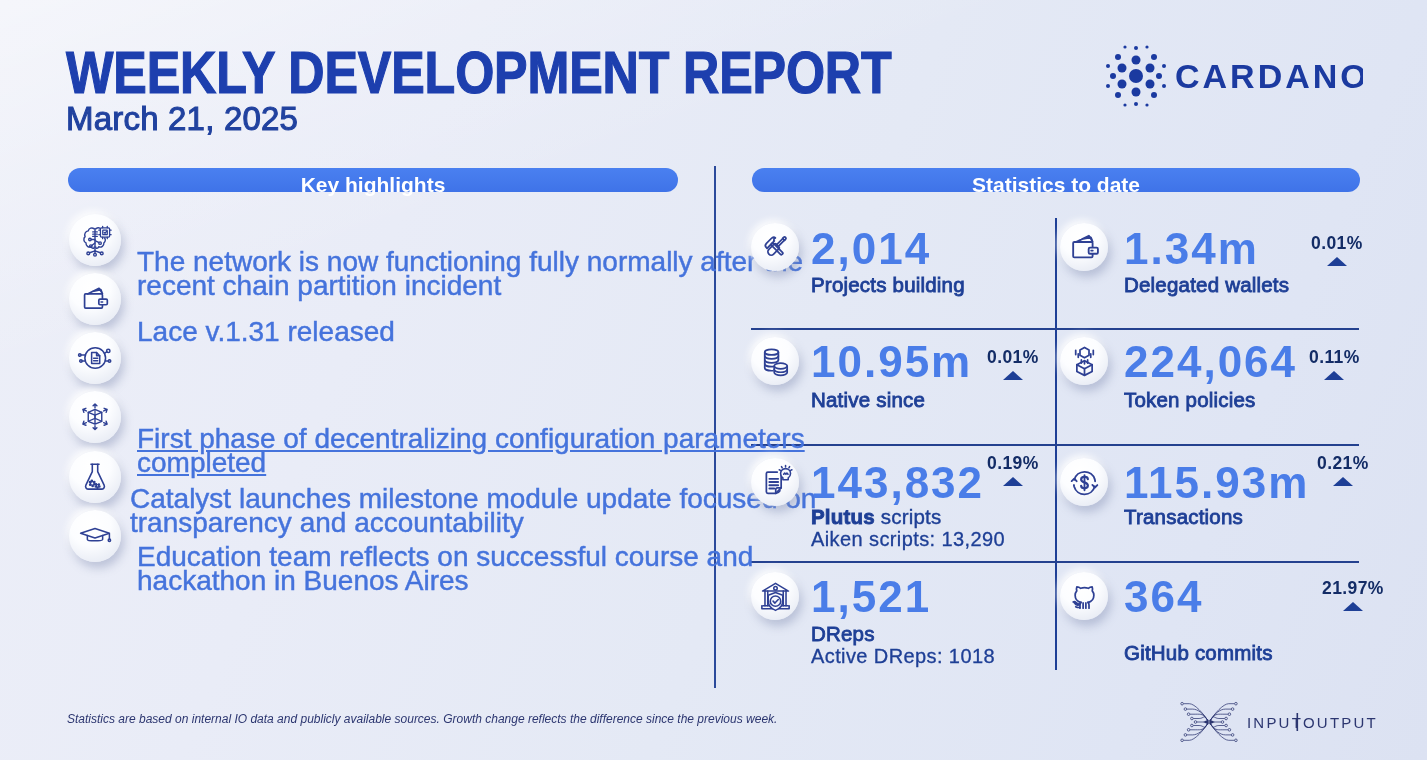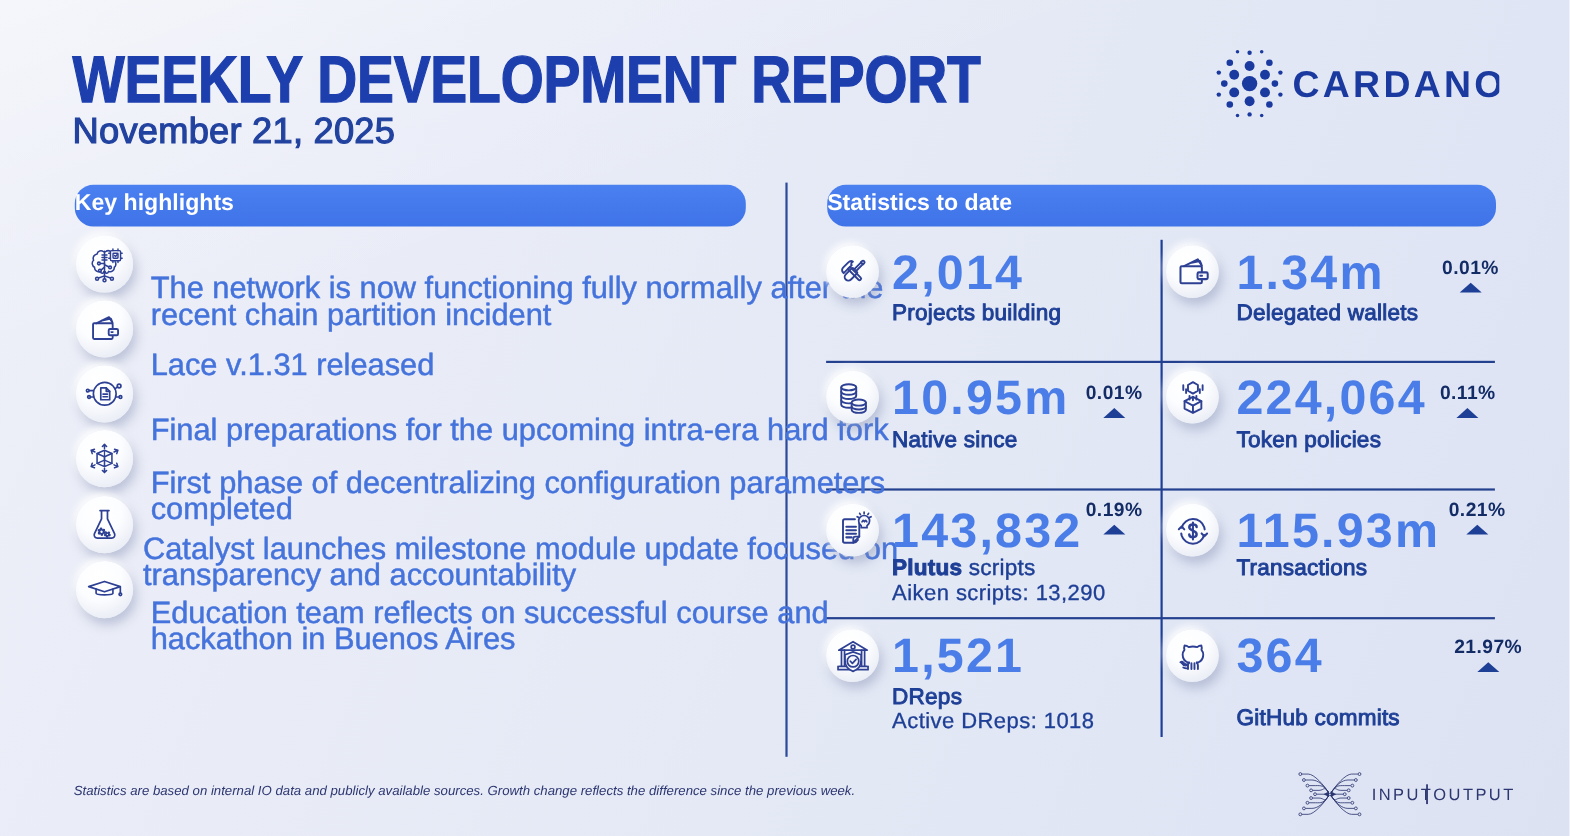--- a/index.html
+++ b/index.html
@@ -5,23 +5,23 @@
   html,body{margin:0;padding:0;}
   body{width:1427px;height:760px;overflow:hidden;font-family:"Liberation Sans",sans-serif;}
   .page{position:relative;width:1427px;height:760px;
     background:
       linear-gradient(160deg, rgba(255,255,255,.45) 0%, rgba(255,255,255,.18) 14%, rgba(255,255,255,0) 30%),
       linear-gradient(112deg,#edeff8 0%,#e9ecf7 28%,#e4e9f5 55%,#dfe5f4 82%,#dce2f2 100%);
   }
   .title{position:absolute;left:66px;top:38px;font-size:60px;font-weight:bold;
     color:#1d3fae;letter-spacing:-0.2px;white-space:nowrap;transform:scaleX(0.838);transform-origin:0 0;-webkit-text-stroke:1.2px #1d3fae;}
   .date{position:absolute;left:66px;top:100px;font-size:33px;color:#21429f;font-weight:normal;-webkit-text-stroke:1.05px #21429f;letter-spacing:0.2px;}
-  .pill{position:absolute;top:168px;height:38px;border-radius:17px;
+  .pill{position:absolute;top:168px;height:24px;border-radius:17px;
     background:linear-gradient(180deg,#4a80f0,#3f73e8);
-    color:#fff;font-size:21px;font-weight:bold;line-height:34px;}
+    color:#fff;font-size:21px;font-weight:bold;text-align:center;line-height:34px;}
   .pill.l{left:68px;width:610px;}
   .pill.r{left:752px;width:608px;}
   .vdiv{position:absolute;left:714px;top:166px;width:1.5px;height:522px;background:#2b4a9b;}
   .vline2{position:absolute;left:1055px;top:218px;width:1.5px;height:452px;background:#1e3f96;}
   .hline{position:absolute;left:751px;width:608px;height:1.5px;background:#24418f;}
 
   .badge{position:absolute;width:52px;height:52px;border-radius:50%;
     background:radial-gradient(circle at 40% 28%, #ffffff 0%, #fcfdff 42%, #edf0f7 72%, #e1e5f0 100%);
     box-shadow:3px 6px 10px rgba(124,135,175,.42), -2px -3px 7px rgba(255,255,255,.95);
     display:flex;align-items:center;justify-content:center;}
@@ -34,21 +34,21 @@
   .stat-sub{position:absolute;font-size:20px;color:#1e3f96;letter-spacing:0.4px;white-space:nowrap;-webkit-text-stroke:0.3px #1e3f96;}
   .pct{position:absolute;font-size:17.5px;font-weight:bold;color:#132c66;text-align:center;letter-spacing:0.4px;}
   .pct .tri{display:block;margin:3px auto 0;width:0;height:0;border-left:10px solid transparent;
     border-right:10px solid transparent;border-bottom:9px solid #1e3f96;}
   .footer{position:absolute;left:67px;top:712px;font-size:12px;font-style:italic;color:#2c3670;}
 </style>
 </head>
 <body>
 <div class="page">
   <div class="title">WEEKLY DEVELOPMENT REPORT</div>
-  <div class="date">November 21, 2025</div>
+  <div class="date">March 21, 2025</div>
 
   <div style="position:absolute;left:1103px;top:43px;">
     <svg width="260" height="66" viewBox="0 0 260 66">
       <g fill="#1b3aa0">
         <circle cx="33" cy="33" r="7"></circle>
         <circle cx="19" cy="25" r="4.5"></circle>
           <circle cx="47" cy="25" r="4.5"></circle>
         <circle cx="19" cy="41" r="4.5"></circle>
           <circle cx="47" cy="41" r="4.5"></circle>
         <circle cx="33" cy="17" r="4.5"></circle>
@@ -125,36 +125,35 @@
     <path d="M17.4,11.2 v2.8 h2.8"></path>
     <path d="M14.8,16.2 h3.6 M14.8,18.4 h3.6"></path>
     <path d="M7,13.4 H3.6 M7,18.6 H4.6"></path>
     <circle cx="2.5" cy="13.4" r="1.1"></circle>
         <circle cx="3.5" cy="18.6" r="1.1"></circle>
     <path d="M24.4,12 l2.2,-1.6 M25.4,18.6 h2.4"></path>
     <circle cx="27.8" cy="9.7" r="1.5"></circle>
         <circle cx="28.9" cy="18.6" r="1.1"></circle>
   </svg>
     </div>
-  <div class="hl" style="top:347px;">Final preparations for the upcoming intra-era hard fork</div>
 
   <div class="badge" style="left:69px;top:391px;">
       <svg width="36" height="36" viewBox="0 0 32 32" fill="none" stroke="#2e4094" stroke-width="1.25" stroke-linecap="round" stroke-linejoin="round">
     <path d="M10,11.8 L16,9.2 L22,11.8 L16,14.4 Z"></path>
     <path d="M10,11.8 V19.8 L16,22.4 V14.4 M22,11.8 V19.8 L16,22.4"></path>
     <path d="M10,19.8 L16,17.2 L22,19.8 M16,9.2 V17.2" stroke-width="1.05"></path>
     <path d="M16,7.8 V4.9 M14.3,6.1 L16,4.4 L17.7,6.1"></path>
     <path d="M16,23.8 V26.7 M14.3,25.5 L16,27.2 L17.7,25.5"></path>
     <path d="M8.3,10.6 L5.7,9.4 M7.9,8.3 L5.2,9.2 L6.1,11.9"></path>
     <path d="M23.7,10.6 L26.3,9.4 M24.1,8.3 L26.8,9.2 L25.9,11.9"></path>
     <path d="M8.3,21 L5.7,22.2 M6.1,19.7 L5.2,22.4 L7.9,23.3"></path>
     <path d="M23.7,21 L26.3,22.2 M25.9,19.7 L26.8,22.4 L24.1,23.3"></path>
   </svg>
     </div>
-  <div class="hl" style="top:395px;">First phase of decentralizing configuration parameters<br>completed</div>
+  <div class="hl" style="top:395px;text-decoration:underline;">First phase of decentralizing configuration parameters<br>completed</div>
 
   <div class="badge" style="left:69px;top:451px;">
       <svg width="36" height="36" viewBox="0 0 32 32" fill="none" stroke="#2e4094" stroke-width="1.4" stroke-linecap="round" stroke-linejoin="round">
     <path d="M12.4,4.6 h7.2"></path>
     <path d="M13.6,4.8 V11.2 L7.9,23.2 c-0.9,1.9 0.5,3.6 2.4,3.6 h11.4 c1.9,0 3.3,-1.7 2.4,-3.6 L18.4,11.2 V4.8"></path>
     <g stroke-width="1.1">
     <circle cx="13.6" cy="21.7" r="1.6"></circle>
     <circle cx="11.6" cy="20.6" r="0.62" fill="#2e4094"></circle>
           <circle cx="13.2" cy="19.4" r="0.62" fill="#2e4094"></circle>
           <circle cx="15.4" cy="20.4" r="0.62" fill="#2e4094"></circle>

